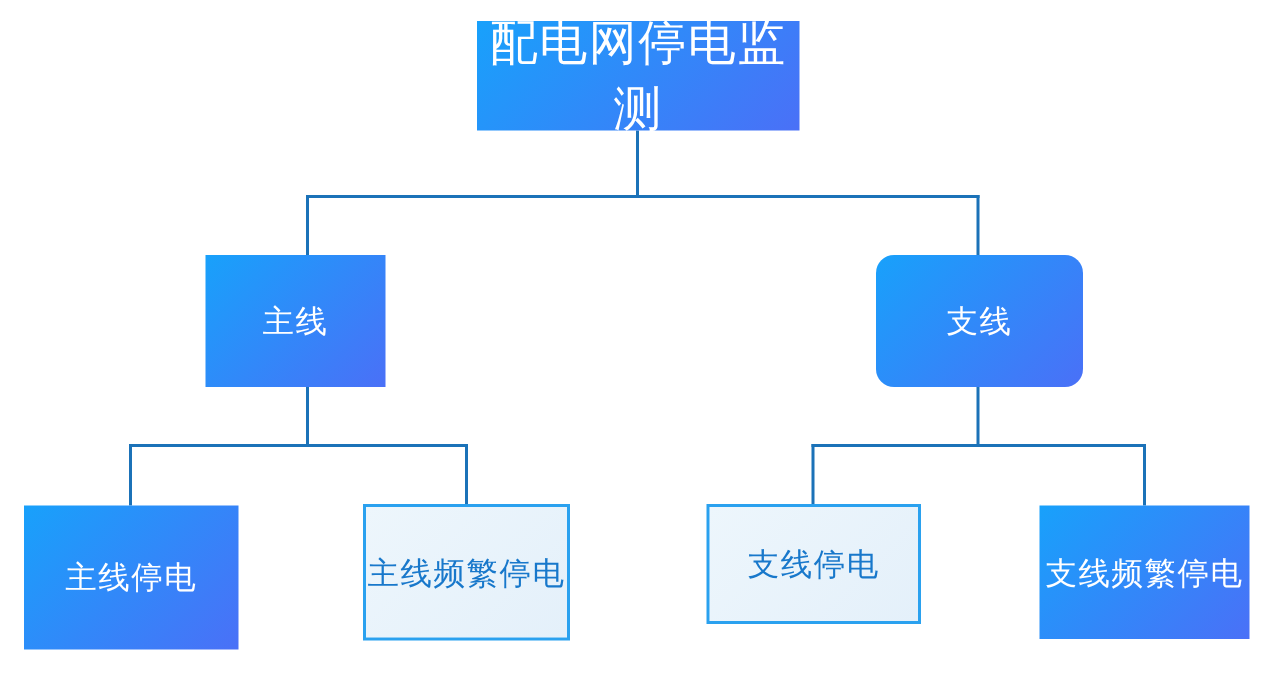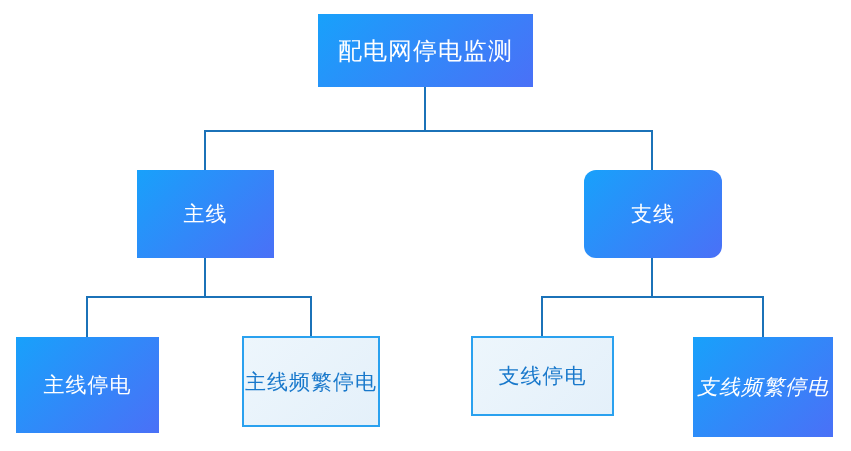--- a/index.html
+++ b/index.html
@@ -26,39 +26,39 @@
     justify-content: center;
     background: linear-gradient(135deg, var(--node-gradient-start) 0%, var(--node-gradient-end) 100%);
     color: #ffffff;
     font-size: 21px;
     letter-spacing: 1px;
     text-align: center;
     box-sizing: border-box;
     cursor: pointer;
     user-select: none;
   }
-  .node.root { font-size: 24px; }
+  .node.root { font-size: 32px; }
   .node.light {
     background: linear-gradient(135deg, #edf6fc 0%, #e4f0fa 100%);
     border: 2px solid var(--light-border);
     color: var(--light-text);
   }
   .line {
     position: absolute;
     background: var(--connector);
   }
 
   
   #n-root            { left: 318px; top: 14px;  width: 215px; height: 73px; }
-  #n-main            { left: 137px; top: 170px; width: 137px; height: 88px; }
+  #n-main            { left: 137px; top: 170px; width: 120px; height: 88px; }
   #n-branch          { left: 584px; top: 170px; width: 138px; height: 88px; border-radius: 12px; }
   #n-main-outage     { left: 16px;  top: 337px; width: 143px; height: 96px; }
   #n-main-frequent   { left: 242px; top: 336px; width: 138px; height: 91px; }
   #n-branch-outage   { left: 471px; top: 336px; width: 143px; height: 80px; }
-  #n-branch-frequent { left: 693px; top: 337px; width: 140px; height: 100px; font-style: italic; }
+  #n-branch-frequent { left: 693px; top: 337px; width: 140px; height: 89px; }
 
   
   #l-root-v     { left: 424px; top: 87px;  width: 2px;   height: 44px; }
   #l-lvl1-h     { left: 204px; top: 130px; width: 449px; height: 2px;  }
   #l-main-in    { left: 204px; top: 130px; width: 2px;   height: 40px; }
   #l-branch-in  { left: 651px; top: 130px; width: 2px;   height: 40px; }
   #l-main-out   { left: 204px; top: 258px; width: 2px;   height: 40px; }
   #l-main-h     { left: 86px;  top: 296px; width: 226px; height: 2px;  }
   #l-mo-in      { left: 86px;  top: 296px; width: 2px;   height: 41px; }
   #l-mf-in      { left: 310px; top: 296px; width: 2px;   height: 40px; }

